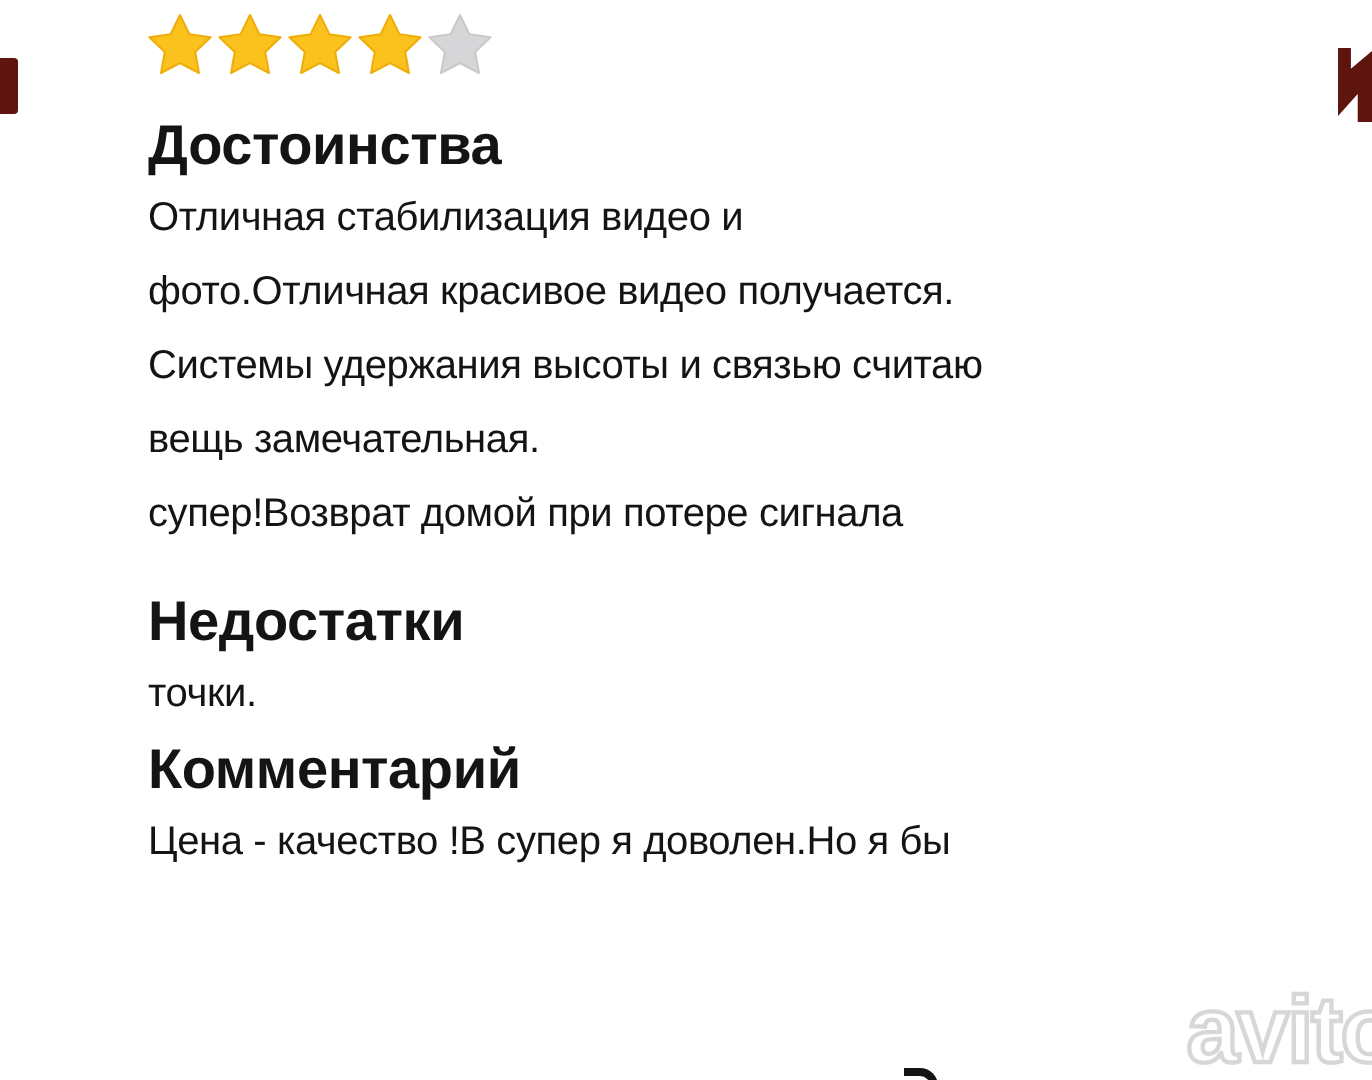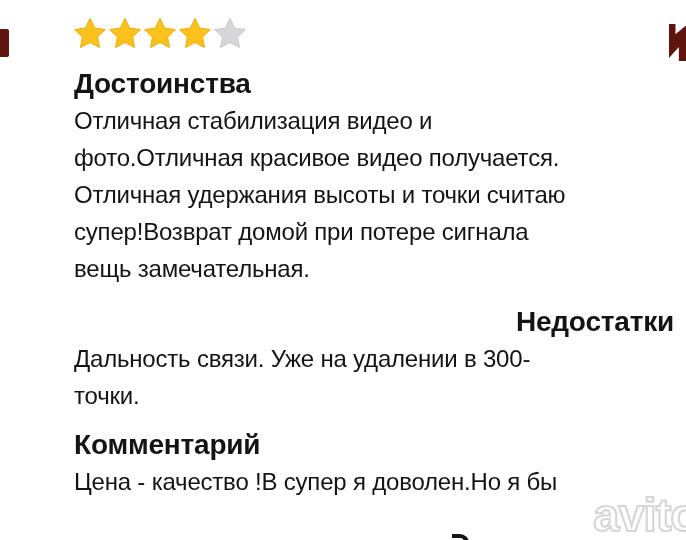--- a/index.html
+++ b/index.html
@@ -9,32 +9,32 @@
     --star-filled-stroke:#EFAC0A;
     --star-empty:#D6D6D8;
     --star-empty-stroke:#C9C9CB;
   }
   html,body{margin:0;padding:0;}
   body{
     width:686px;height:540px;position:relative;overflow:hidden;
     background:#ffffff;
     font-family:"Liberation Sans","DejaVu Sans",sans-serif;
   }
-  .content{position:absolute;left:74px;top:15px;width:600px;}
+  .content{position:absolute;left:74px;top:4px;width:600px;}
   .stars{margin-top:3px;height:34px;display:flex;gap:3px;align-items:flex-start;}
   .stars svg{display:block;}
   .hd{
     font-weight:700;font-size:28px;line-height:37px;color:var(--text);
     letter-spacing:-0.2px;white-space:nowrap;
   }
   .hd-pros{margin-top:13px;}
-  .hd-cons{margin-top:16px;text-align:right;}
-  .hd-comment{margin-top:12px;}
+  .hd-cons{margin-top:16px;}
+  .hd-comment{margin-top:0;}
   .ln{
-    font-weight:400;font-size:24px;line-height:37px;color:var(--text);
+    font-weight:400;font-size:20px;line-height:37px;color:var(--text);
     letter-spacing:-0.2px;white-space:nowrap;
   }
   .watermark{
     position:absolute;right:-12px;bottom:-2px;
     font-weight:700;font-size:47px;letter-spacing:-1px;
     color:rgba(255,255,255,0.38);
     -webkit-text-stroke:2.2px rgba(186,186,186,0.58);
     text-shadow:0 0 2px rgba(255,255,255,0.8);
     pointer-events:none;
   }
@@ -76,26 +76,25 @@
         <polygon points="16,.5 20.7,10.1 31.3,11.6 23.6,19 25.5,29.5 16,24.5 6.5,29.5 8.4,19 .7,11.6 11.3,10.1" fill="#FBC21E" stroke="#EFAC0A" stroke-linejoin="round"></polygon>
       </svg>
       <svg width="32" height="31" viewBox="0 0 32 31">
         <polygon points="16,.5 20.7,10.1 31.3,11.6 23.6,19 25.5,29.5 16,24.5 6.5,29.5 8.4,19 .7,11.6 11.3,10.1" fill="#D6D6D8" stroke="#C9C9CB" stroke-linejoin="round"></polygon>
       </svg>
     </div>
 
   <div class="hd hd-pros">Достоинства</div>
   <div class="ln">Отличная стабилизация видео и</div>
   <div class="ln">фото.Отличная красивое видео получается.</div>
-  <div class="ln">Отличная удержания высоты и точки считаю</div>
+  <div class="ln">Системы удержания высоты и связью считаю</div>
+  <div class="ln">вещь замечательная.</div>
   <div class="ln">супер!Возврат домой при потере сигнала</div>
-  <div class="ln">вещь замечательная.</div>
 
   <div class="hd hd-cons">Недостатки</div>
-  <div class="ln">Дальность связи. Уже на удалении в 300-</div>
   <div class="ln">точки.</div>
 
   <div class="hd hd-comment">Комментарий</div>
   <div class="ln">Цена - качество !В супер я доволен.Но я бы</div>
 
 </div>
 
 <div class="cutoff-fragment"></div>
 
 <div class="watermark">avito</div>

